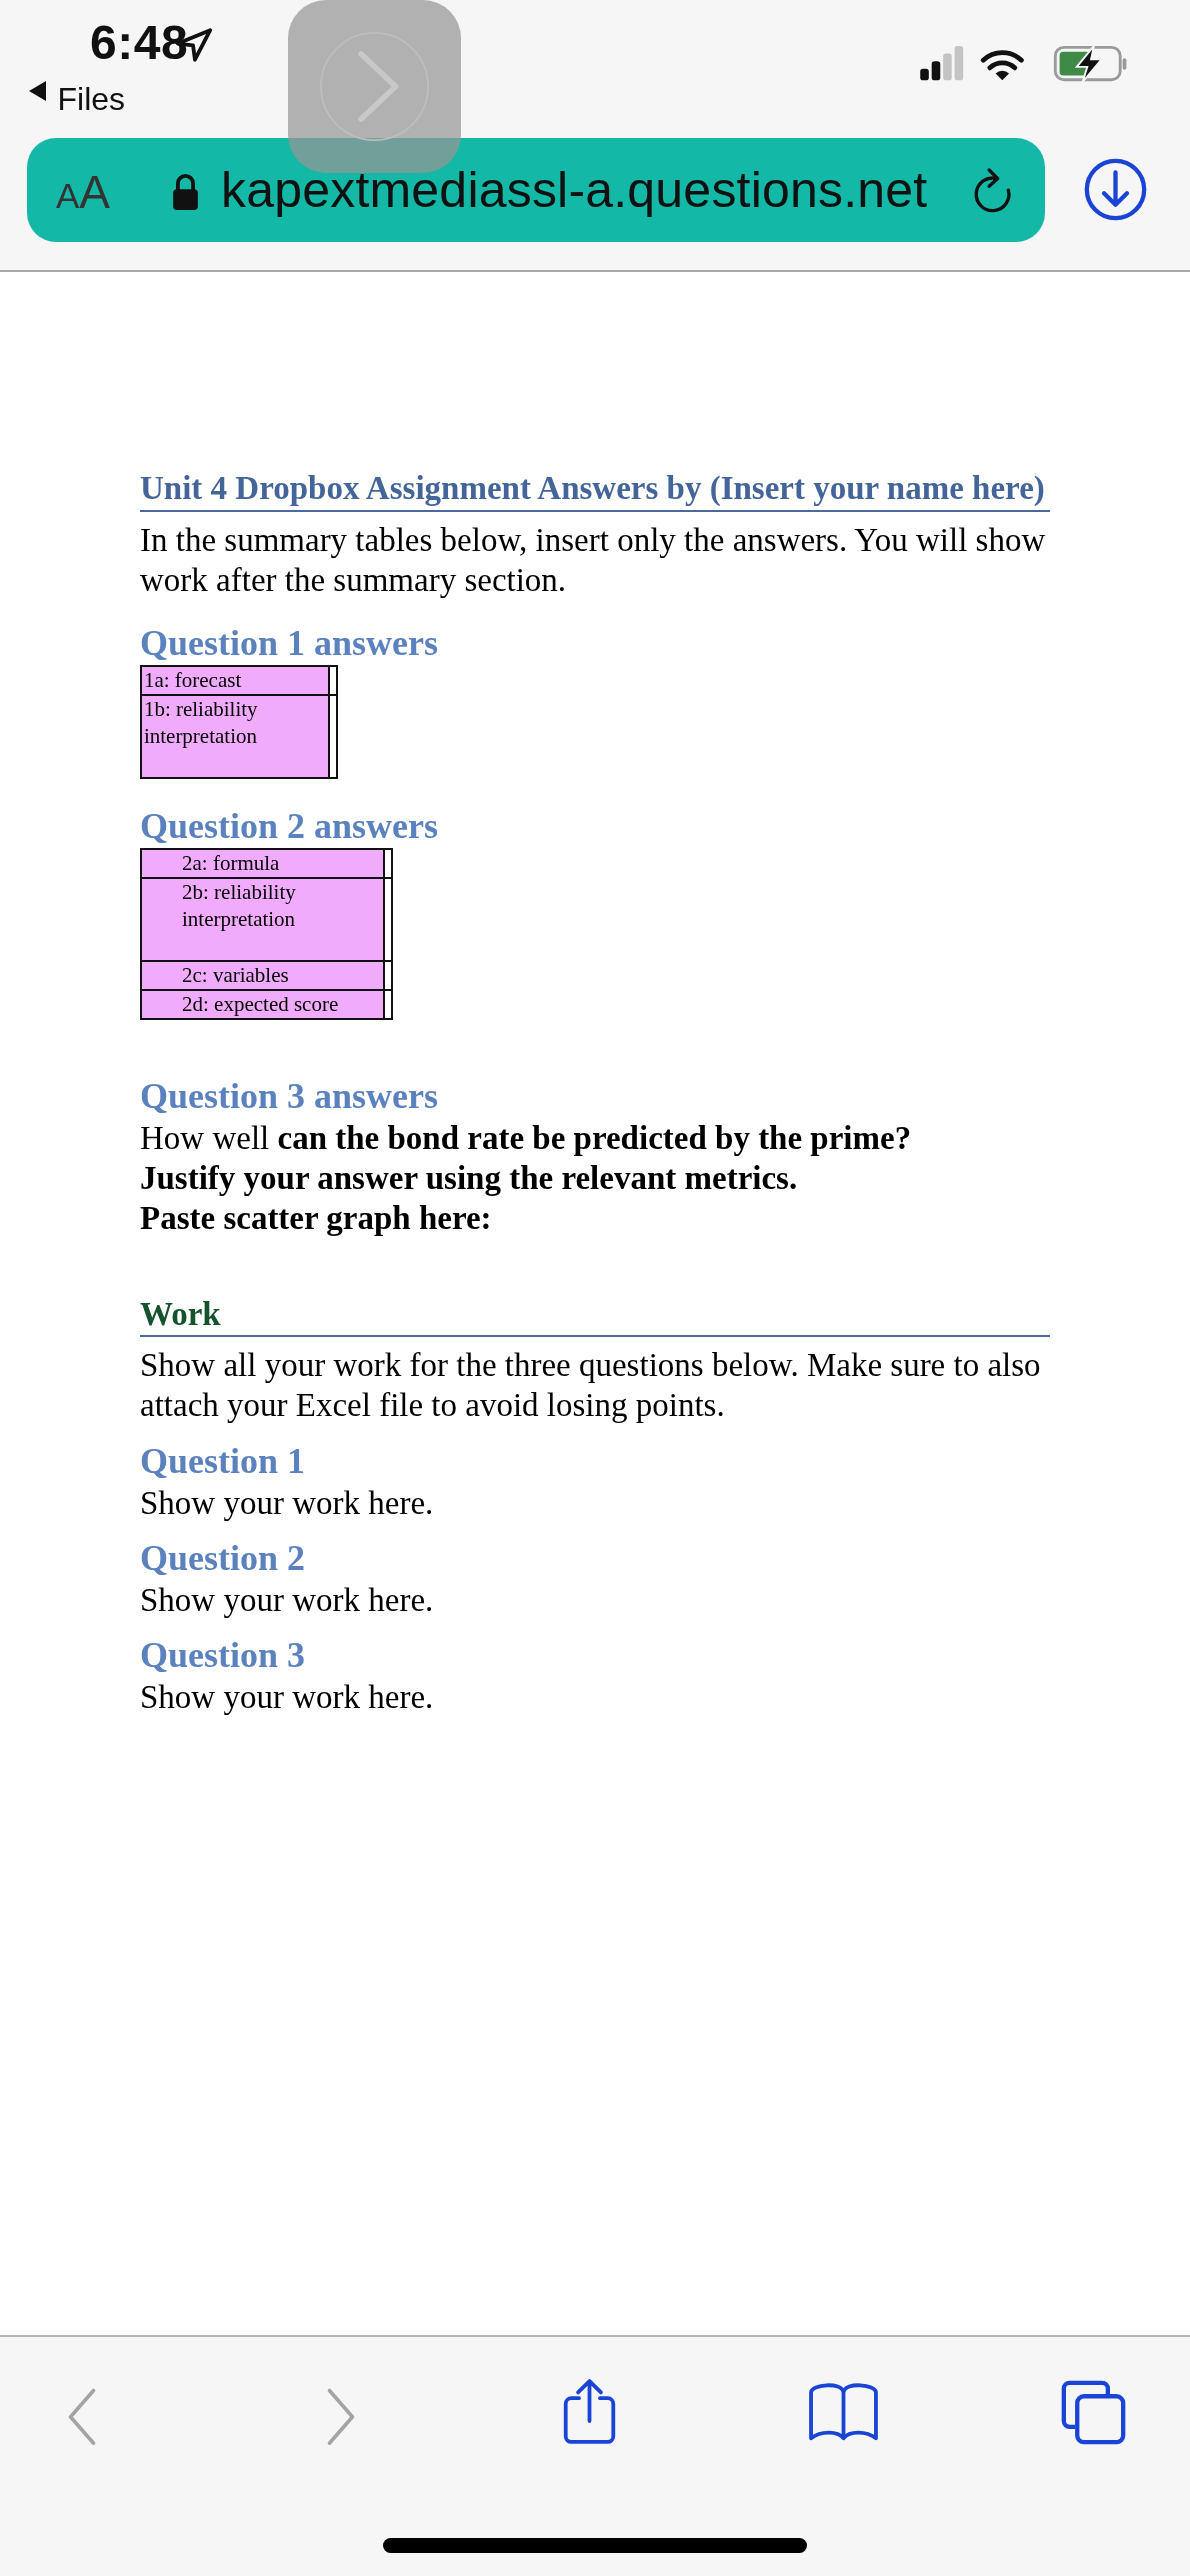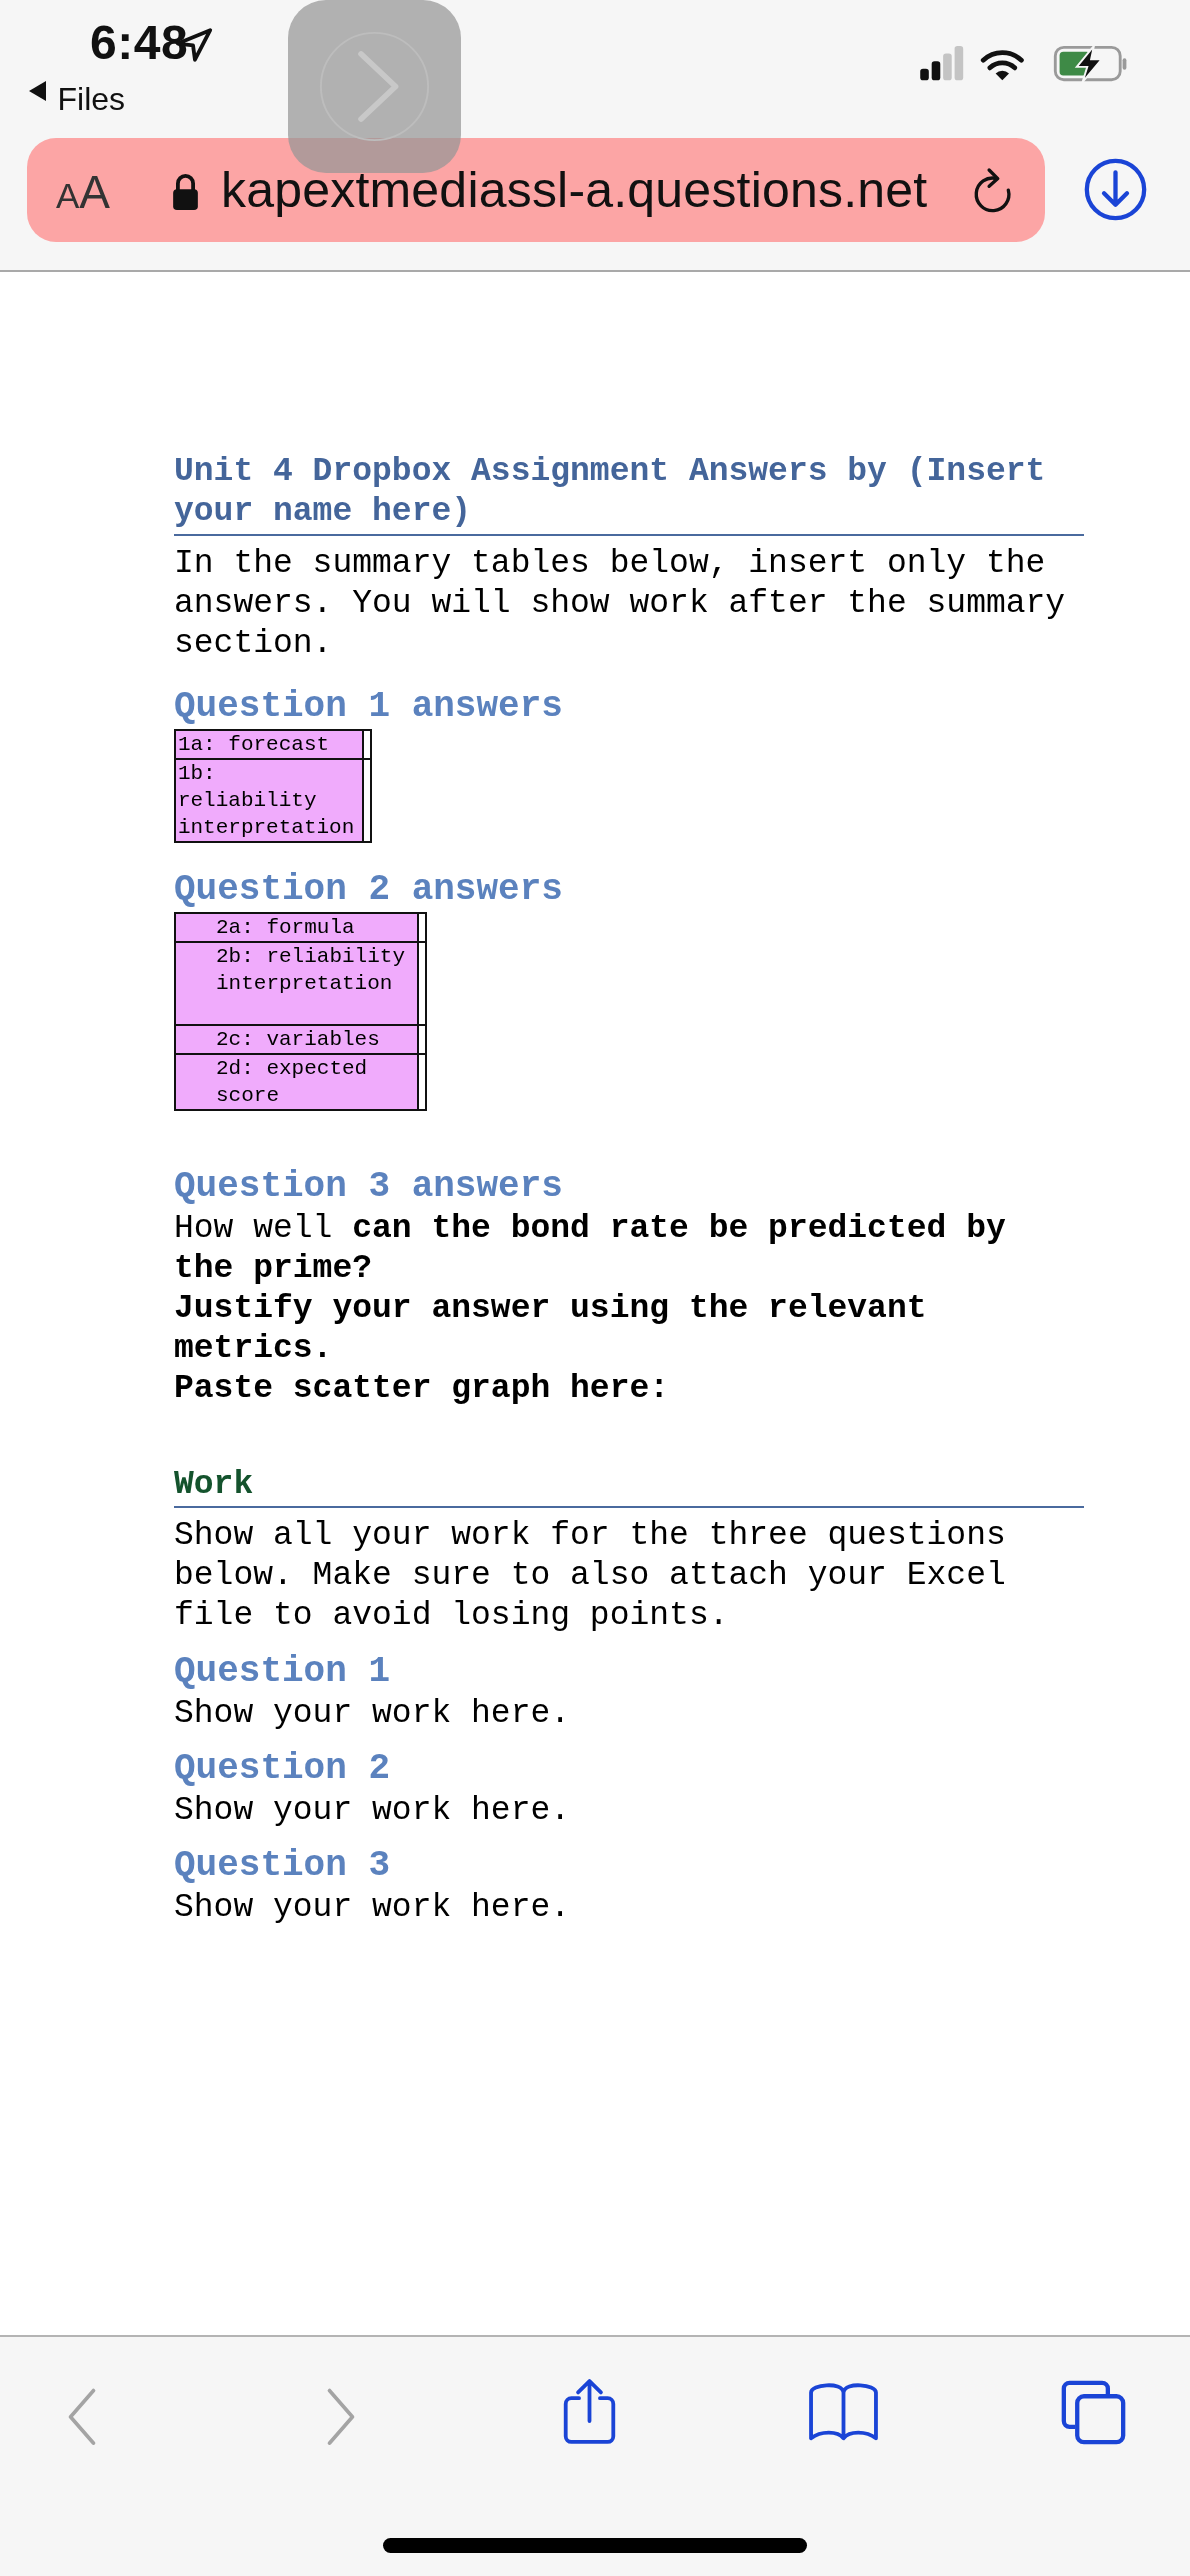--- a/index.html
+++ b/index.html
@@ -17,36 +17,36 @@
     position:absolute; left:90px; top:15.3px; font-size:48px; font-weight:bold; color:#111;
     letter-spacing:0.5px;
   }
   .loc-arrow { position:absolute; left:174px; top:27px; width:40px; height:35px; }
   .back-app { position:absolute; left:29px; top:81px; height:42px; display:flex; align-items:flex-start; }
   .back-tri { width:0; height:0; border-top:10.5px solid transparent; border-bottom:10.5px solid transparent; border-right:17px solid #111; margin-right:11.5px; }
   .back-label { font-size:32px; color:#111; }
   .status-icons { position:absolute; left:920px; top:44px; width:220px; height:42px; }
   .urlbar {
     position:absolute; left:27px; top:138px; width:1018px; height:104px;
-    background:#fca5a5; border-radius:29px;
+    background:#14b8a6; border-radius:29px;
   }
   .aa { position:absolute; left:29px; top:27px; font-size:46px; color:#333; }
   .aa .small { font-size:35px; }
   .lock { position:absolute; left:144px; top:35px; width:29px; height:38px; }
   .url { position:absolute; left:194px; top:23px; font-size:50px; color:#111; letter-spacing:0.2px; }
   .reload { position:absolute; left:941px; top:29px; width:48px; height:52px; }
   .download { position:absolute; left:1083px; top:157px; width:65px; height:65px; }
   .overlay-btn {
     position:absolute; left:288px; top:0px; width:173px; height:173px;
     background:rgba(150,150,150,0.72); border-radius:38px;
   }
   .overlay-btn svg { position:absolute; left:31px; top:31px; }
 
   
-  .doc { position:absolute; left:140px; top:452px; width:910px; font-family:Liberation Mono, monospace; color:#000;margin-left:34px; }
+  .doc { position:absolute; left:140px; top:468px; width:910px; font-family:Liberation Serif, serif; color:#000; }
   .title {
     font-size:33px; font-weight:bold; color:#44659a; line-height:40px;
     border-bottom:2.9px solid #4a6a9e; padding-bottom:1.9px; margin:0;
   }
   .p { font-size:33px; line-height:40px; margin:7.7px 0 0 0; }
   .h2 { font-size:36px; font-weight:bold; color:#5b82be; line-height:44px; margin:17px 0 0 0; }
   .h2.q1 { margin-top:21px; }
   table.ans { border-collapse:collapse; margin-top:0; font-size:21px; }
   table.ans td { border:2.9px solid #111; padding:0 1.9px; vertical-align:top; line-height:27px; }
   table.ans td.lab { background:#f0abfc; }

